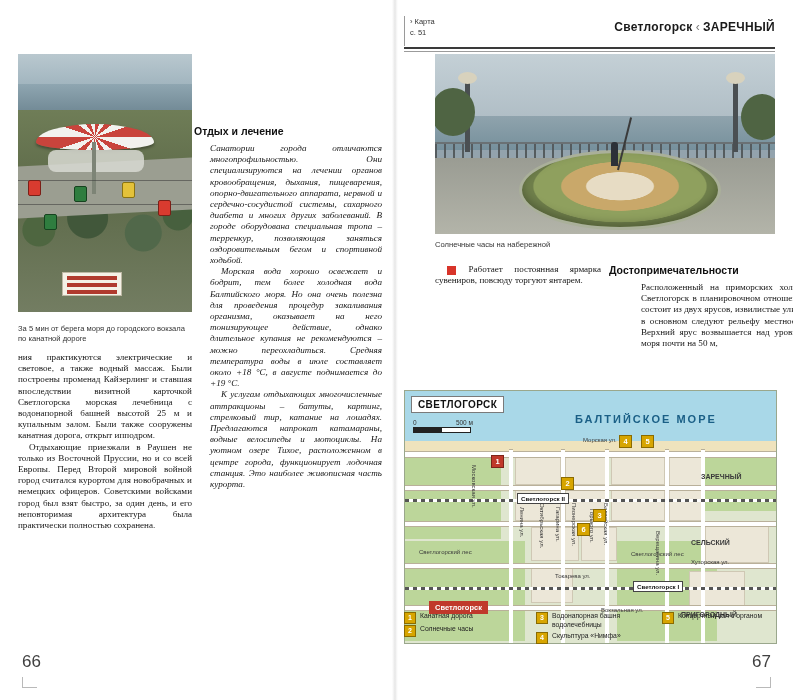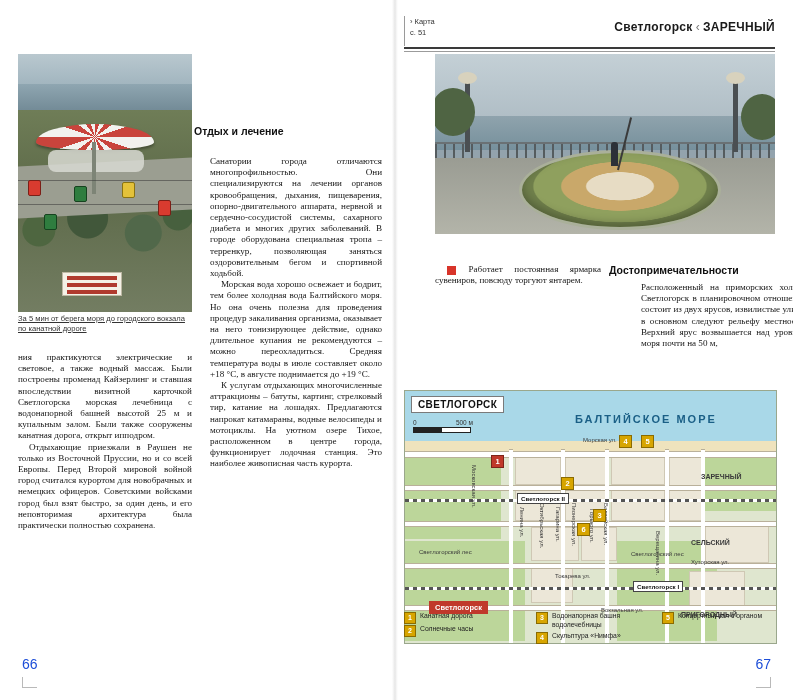--- a/index.html
+++ b/index.html
@@ -31,21 +31,21 @@
   .hdr-right .city{font-weight:700;}
   .hdr-right .sep{color:#777;margin:0 3px;}
   .hdr-right .routes{font-weight:700;}
   .hdr-line{position:absolute;left:404px;top:47px;width:371px;height:2px;background:#3a3a3a;}
   .hdr-line2{position:absolute;left:404px;top:51px;width:371px;height:1px;background:#9b9b9b;}
 
   
   .folio{
     position:absolute;bottom:28px;
     font-family:"Liberation Sans", sans-serif;
-    font-size:14px;color:#1d4ed8;
+    font-size:17px;color:#404040;
   }
   .folio.left{left:22px;}
   .folio.right{right:22px;}
   .folio-mark{position:absolute;bottom:12px;width:14px;height:10px;
     border-left:1px solid #b9b9b9;border-bottom:1px solid #b9b9b9;}
   .folio-mark.left{left:22px;}
   .folio-mark.right{right:22px;border-left:none;border-right:1px solid #b9b9b9;}
 
   
   .col{
@@ -181,49 +181,50 @@
     <div class="p1-cab g" style="left:56px;top:132px"></div>
     <div class="p1-cab y" style="left:104px;top:128px"></div>
     <div class="p1-cab" style="left:140px;top:146px"></div>
     <div class="p1-cab g" style="left:26px;top:160px"></div>
     <div class="p1-sign">
       <i></i>
       <i></i>
       <i></i>
     </div>
   </div>
-  <div class="cap" style="left:18px;top:314px;width:174px;text-decoration:underline;">За 5 мин от берега моря до городского вокзала по канатной дороге</div>
+  <div class="cap" style="left:18px;top:324px;width:174px;">За 5 мин от берега моря до городского вокзала по канатной дороге</div>
 
   <div class="col" style="left:18px;top:352px;width:174px;height:290px;">
     <p class="noind">ния практикуются электрические и световое, а также водный массаж. Были построены променад Кайзерлинг и ставшая впоследствии визитной карточкой Светлогорска морская лечебница с водонапорной башней высотой 25 м и купальным залом. Были также сооружены канатная дорога, открыт ипподром.</p>
     <p>Отдыхающие приезжали в Раушен не только из Восточной Пруссии, но и со всей Европы. Перед Второй мировой войной город считался курортом для новобрачных и немецких офицеров. Советскими войсками город был взят быстро, за один день, и его неповторимая архитектура была практически полностью сохранена.</p>
   </div>
 
 
   <h3 class="sub" style="position:absolute;left:194px;top:125px;width:172px;">Отдых и лечение</h3>
 
-  <div class="col" style="left:210px;top:156px;width:172px;height:500px;">
+  <div class="col" style="left:210px;top:143px;width:172px;height:500px;font-style:italic;">
     <p class="noind">Санатории города отличаются многопрофильностью. Они специализируются на лечении органов кровообращения, дыхания, пищеварения, опорно-двигательного аппарата, нервной и сердечно-сосудистой системы, сахарного диабета и многих других заболеваний. В городе оборудована специальная тропа – терренкур, позволяющая заняться оздоровительным бегом и спортивной ходьбой.</p>
     <p>Морская вода хорошо освежает и бодрит, тем более холодная вода Балтийского моря. Но она очень полезна для проведения процедур закаливания организма, оказывает на него тонизирующее действие, однако длительное купания не рекомендуются – можно переохладиться. Средняя температура воды в июле составляет около +18 °С, в августе поднимается до +19 °С.</p>
     <p>К услугам отдыхающих многочисленные аттракционы – батуты, картинг, стрелковый тир, катание на лошадях. Предлагаются напрокат катамараны, водные велосипеды и мотоциклы. На уютном озере Тихое, расположенном в центре города, функционирует лодочная станция. Это наиболее живописная часть курорта.</p>
   </div>
 
   <div class="photo" id="photo2">
     <div class="p2-sky"></div>
     <div class="p2-sea"></div>
     <div class="p2-rail"></div>
     <div class="p2-ground"></div>
     <div class="p2-clock"></div>
     <div class="p2-hand"></div>
     <div class="p2-person"></div>
     <div class="p2-lamp" style="left:30px"></div>
     <div class="p2-lamp" style="left:298px"></div>
     <div class="p2-tree" style="left:-4px;top:34px;width:44px;height:48px;"></div>
     <div class="p2-tree" style="left:306px;top:40px;width:42px;height:46px;"></div>
   </div>
+  <div class="cap" style="left:435px;top:240px;width:300px;">Солнечные часы на набережной</div>
 
   <div class="col" style="left:435px;top:264px;width:166px;">
     <p><span class="warn">!</span> <span>Работает постоянная ярмарка сувениров, повсюду торгуют янтарем.</span></p>
   </div>
 
   <h3 class="sub" style="position:absolute;left:609px;top:264px;width:166px;">Достопримечательности</h3>
 
   <div class="col" style="left:609px;top:282px;width:166px;margin-left:32px;">
     <p class="noind">Расположенный на приморских холмах Светлогорск в планировочном отношении состоит из двух ярусов, извилистые улицы в основном следуют рельефу местности. Верхний ярус возвышается над уровнем моря почти на 50 м,</p>
   </div>

